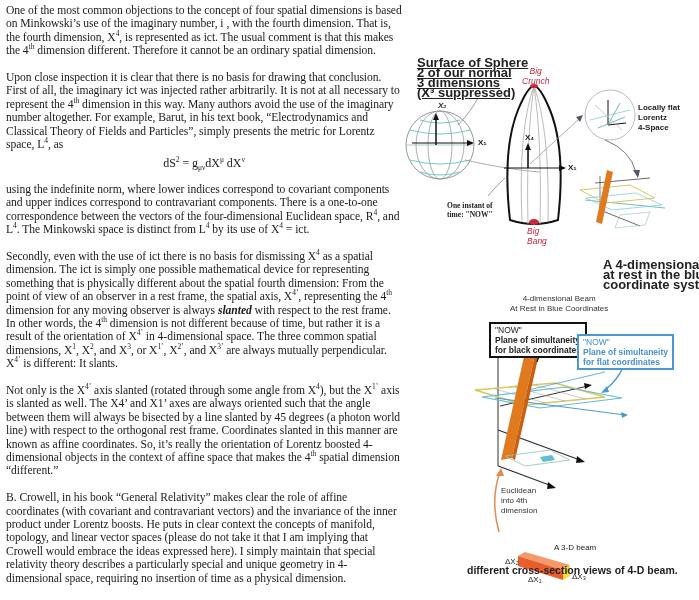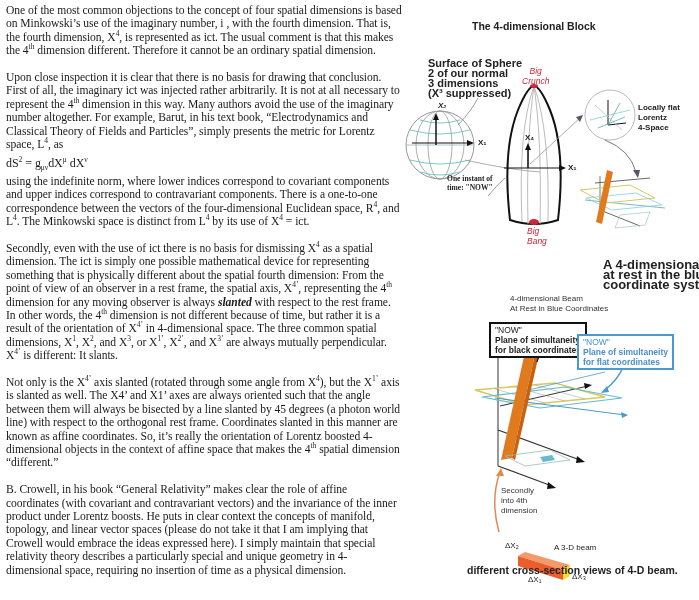--- a/index.html
+++ b/index.html
@@ -3,21 +3,21 @@
 <meta charset="utf-8">
 <style>
   html, body { margin:0; padding:0; background:#ffffff; }
   body { width:699px; height:600px; position:relative; overflow:hidden; }
   .text-col {
     position:absolute; left:6px; top:4px; width:396px;
     font-family:"Liberation Serif", serif; font-size:11.6px; line-height:13.4px;
     color:#1a1a1a; letter-spacing:-0.05px;
   }
   .text-col p { margin:0 0 13.4px 0; }
-  .eq { margin:6px 0 4px 0; font-size:12px; }
+  .eq { text-align:center; margin:6px 0 12px 0; font-size:12px; }
   sup, sub { font-size:7.5px; line-height:0; }
   em { font-weight:bold; }
   .fig { position:absolute; font-family:"Liberation Sans", sans-serif; }
   .lbl { position:absolute; font-family:"Liberation Sans", sans-serif; font-weight:bold; color:#222; white-space:nowrap; }
   svg { position:absolute; left:0; top:0; }
   .red { color:#c8283a; font-style:italic; font-weight:normal; }
   .box-black { position:absolute; border:2px solid #111; background:#fff; padding:1px 4px; font-family:"Liberation Sans", sans-serif; font-size:8.5px; font-weight:bold; color:#222; line-height:10px; }
   .box-blue { position:absolute; border:2px solid #4a9ad0; background:#fff; padding:1px 4px; font-family:"Liberation Sans", sans-serif; font-size:8.5px; font-weight:bold; color:#4a8fcf; line-height:10px; }
 </style>
 </head>
@@ -95,44 +95,43 @@
       <line x1="185" y1="200" x2="265" y2="208" stroke="#5aa" stroke-width="0.8"></line>
       <polygon points="180,190 230,185 255,198 205,203" fill="none" stroke="#d8c860" stroke-width="1"></polygon>
       <polygon points="186,198 236,193 262,205 212,210" fill="none" stroke="#8cd" stroke-width="0.8"></polygon>
       <line x1="200" y1="210" x2="240" y2="226" stroke="#444" stroke-width="0.8"></line>
       <polygon points="207,170 213,172 202,224 196,222" fill="#e07a1e"></polygon>
       <polygon points="220,215 250,212 245,225 215,228" fill="none" stroke="#9bb" stroke-width="0.6"></polygon>
     </g>
   </svg>
 
   <div class="lbl" style="left:72px;top:20px;font-size:10.5px;line-height:13px;">
-    <div>The 4-dimensional Block</div>
-  </div>
-
-  <div class="lbl" style="left:28px;top:58px;font-size:11px;line-height:10px;">
+  </div>
+
+  <div class="lbl" style="left:17px;top:58px;font-size:13px;line-height:10px;text-decoration:underline;">
     <div>Surface of Sphere</div>
     <div>2 of our normal</div>
     <div>3 dimensions</div>
     <div>(X³  suppressed)</div>
   </div>
   <div class="lbl" style="left:38px;top:101px;font-size:8px;font-style:italic;">X₂</div>
   <div class="lbl" style="left:78px;top:138px;font-size:8px;">X₁</div>
 
   <div class="lbl red" style="left:122px;top:66px;font-size:8.5px;line-height:10px;text-align:center;">
     <div>Big</div>
     <div>Crunch</div>
   </div>
   <div class="lbl red" style="left:127px;top:226px;font-size:8.5px;line-height:10px;">
     <div>Big</div>
     <div>Bang</div>
   </div>
   <div class="lbl" style="left:125px;top:133px;font-size:8px;">X₄</div>
   <div class="lbl" style="left:168px;top:163px;font-size:8px;">X₁</div>
 
-  <div class="lbl" style="left:47px;top:174px;font-size:7.5px;line-height:9px;font-family:'Liberation Serif',serif;text-align:center;">
+  <div class="lbl" style="left:47px;top:201px;font-size:7.5px;line-height:9px;font-family:'Liberation Serif',serif;text-align:center;">
     <div>One instant of</div>
     <div>time: "NOW"</div>
   </div>
 
   <div class="lbl" style="left:238px;top:103px;font-size:8px;line-height:10px;">
     <div>Locally flat</div>
     <div>Lorentz</div>
     <div>4-Space</div>
   </div>
 
@@ -178,44 +177,44 @@
     <path d="M99,242 Q90,210 100,182" fill="none" stroke="#e08a50" stroke-width="1.5"></path>
     <polygon points="101,178 96,186 104,186" fill="#e08a50"></polygon>
 
     <g>
       <polygon points="118,266 125,262 170,275 163,280" fill="#f39a6a"></polygon>
       <polygon points="118,266 163,280 163,290 118,276" fill="#ea5e2d"></polygon>
       <polygon points="163,280 170,275 170,286 163,290" fill="#f4e030"></polygon>
     </g>
   </svg>
 
-  <div class="lbl" style="left:110px;top:4px;font-size:8px;line-height:10px;font-weight:normal;color:#333;">
+  <div class="lbl" style="left:110px;top:4px;font-size:8px;line-height:10px;text-align:center;font-weight:normal;color:#333;">
     <div>4-dimensional Beam</div>
     <div>At Rest in Blue Coordinates</div>
   </div>
 
   <div class="box-black" style="left:89px;top:32px;">
     <div style="font-weight:normal;">"NOW"</div>
     <div>Plane of simultaneity</div>
     <div>for black coordinates</div>
   </div>
 
   <div class="box-blue" style="left:177px;top:44px;">
     <div style="font-weight:normal;">"NOW"</div>
     <div>Plane of simultaneity</div>
     <div>for flat coordinates</div>
   </div>
 
   <div class="lbl" style="left:101px;top:196px;font-size:8px;line-height:10px;font-weight:normal;color:#333;">
-    <div>Secondly</div>
+    <div>Euclidean</div>
     <div>into 4th</div>
     <div>dimension</div>
   </div>
 
-  <div class="lbl" style="left:105px;top:251px;font-size:8px;font-weight:normal;">ΔX₂</div>
+  <div class="lbl" style="left:105px;top:267px;font-size:8px;font-weight:normal;">ΔX₂</div>
   <div class="lbl" style="left:138px;top:253px;font-size:8px;font-weight:normal;margin-left:16px;">A  3-D beam</div>
   <div class="lbl" style="left:128px;top:285px;font-size:8px;font-weight:normal;">ΔX₁</div>
   <div class="lbl" style="left:172px;top:282px;font-size:8px;font-weight:normal;">ΔX₃</div>
 
   <div class="lbl" style="left:67px;top:283px;font-size:10.5px;line-height:12px;font-weight:bold;color:#222;">
   </div>
 </div>
 
 <div class="lbl" style="left:467px;top:564px;font-size:10.5px;line-height:13px;">
   <div>different cross-section views of 4-D beam.</div>

